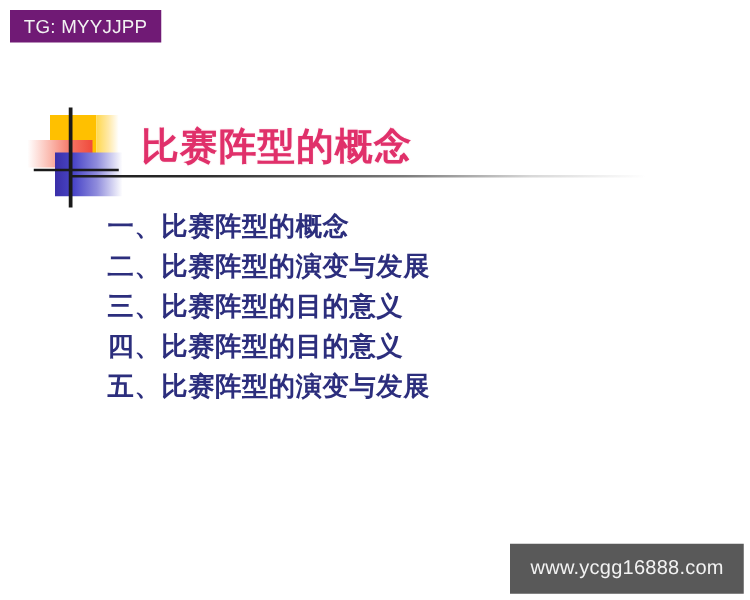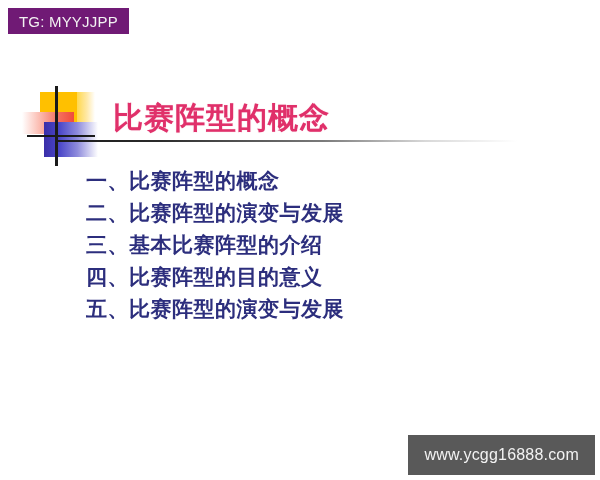--- a/index.html
+++ b/index.html
@@ -177,21 +177,21 @@
     <div class="cross-h"></div>
   </div>
 
   <div id="title">比赛阵型的概念</div>
 
   <div id="title-rule"></div>
 
   <div id="outline">
     <div class="item">一、比赛阵型的概念</div>
     <div class="item">二、比赛阵型的演变与发展</div>
-    <div class="item">三、基本比赛阵型的介绍</div>
+    <div class="item">三、比赛阵型的目的意义</div>
     <div class="item">四、比赛阵型的目的意义</div>
     <div class="item">五、比赛阵型的演变与发展</div>
   </div>
 
   <div id="watermark">
     <span>www.ycgg16888.com</span>
   </div>
 
 </div>
 

